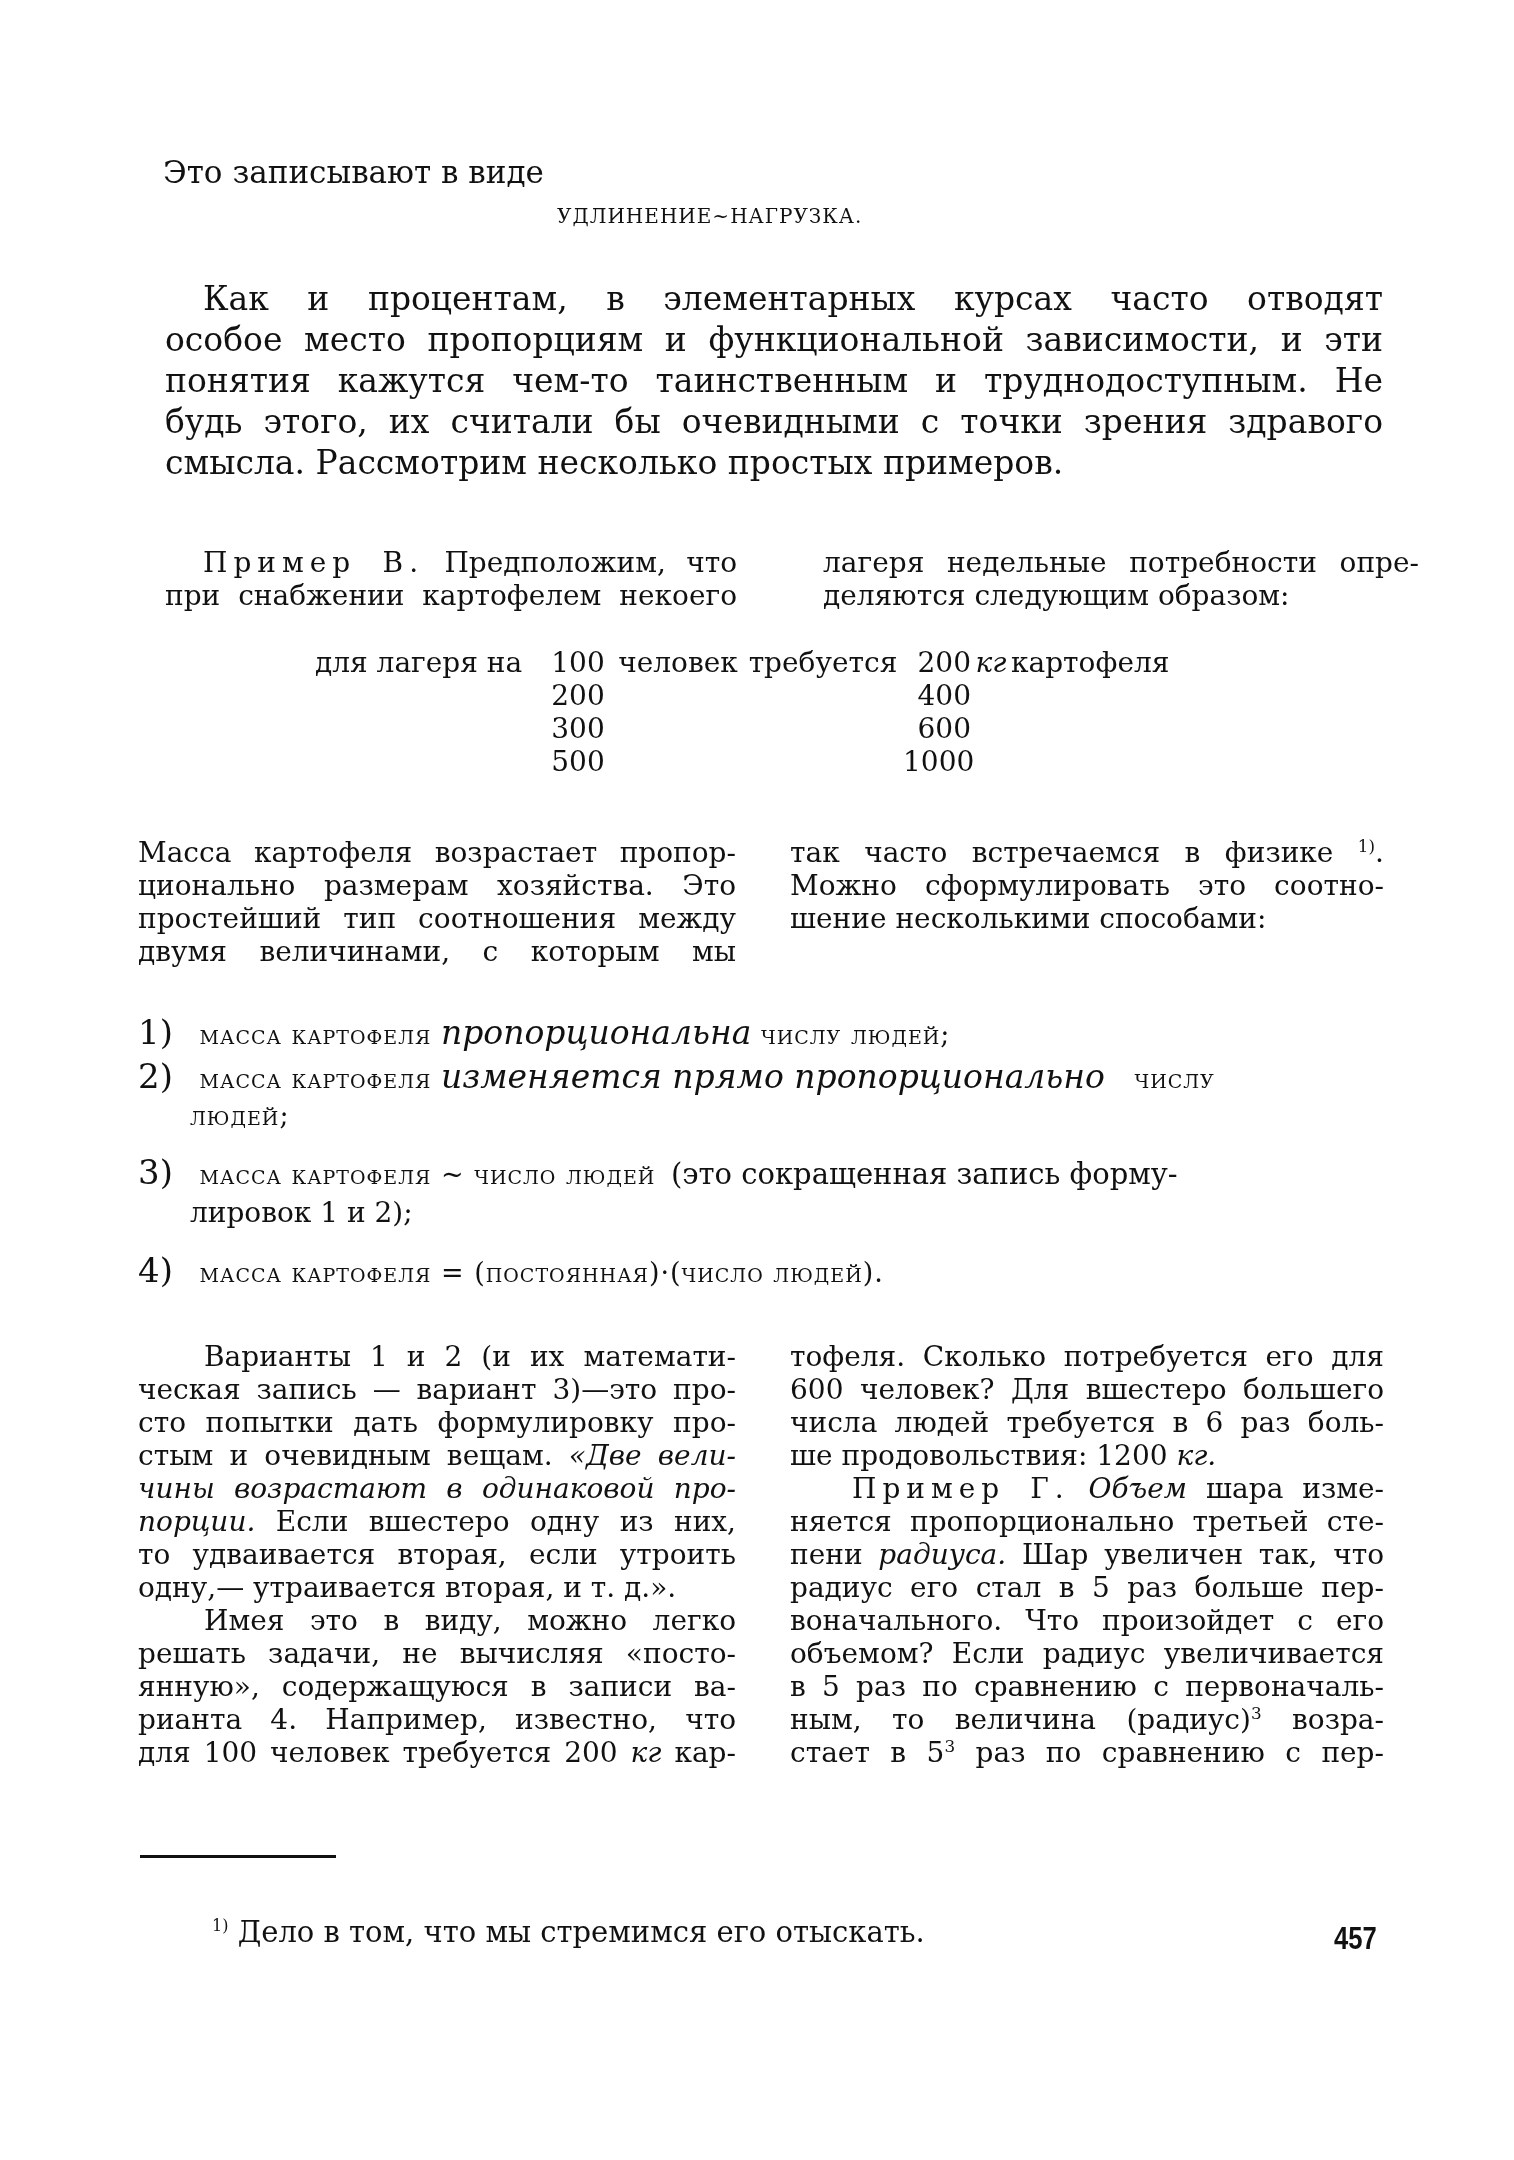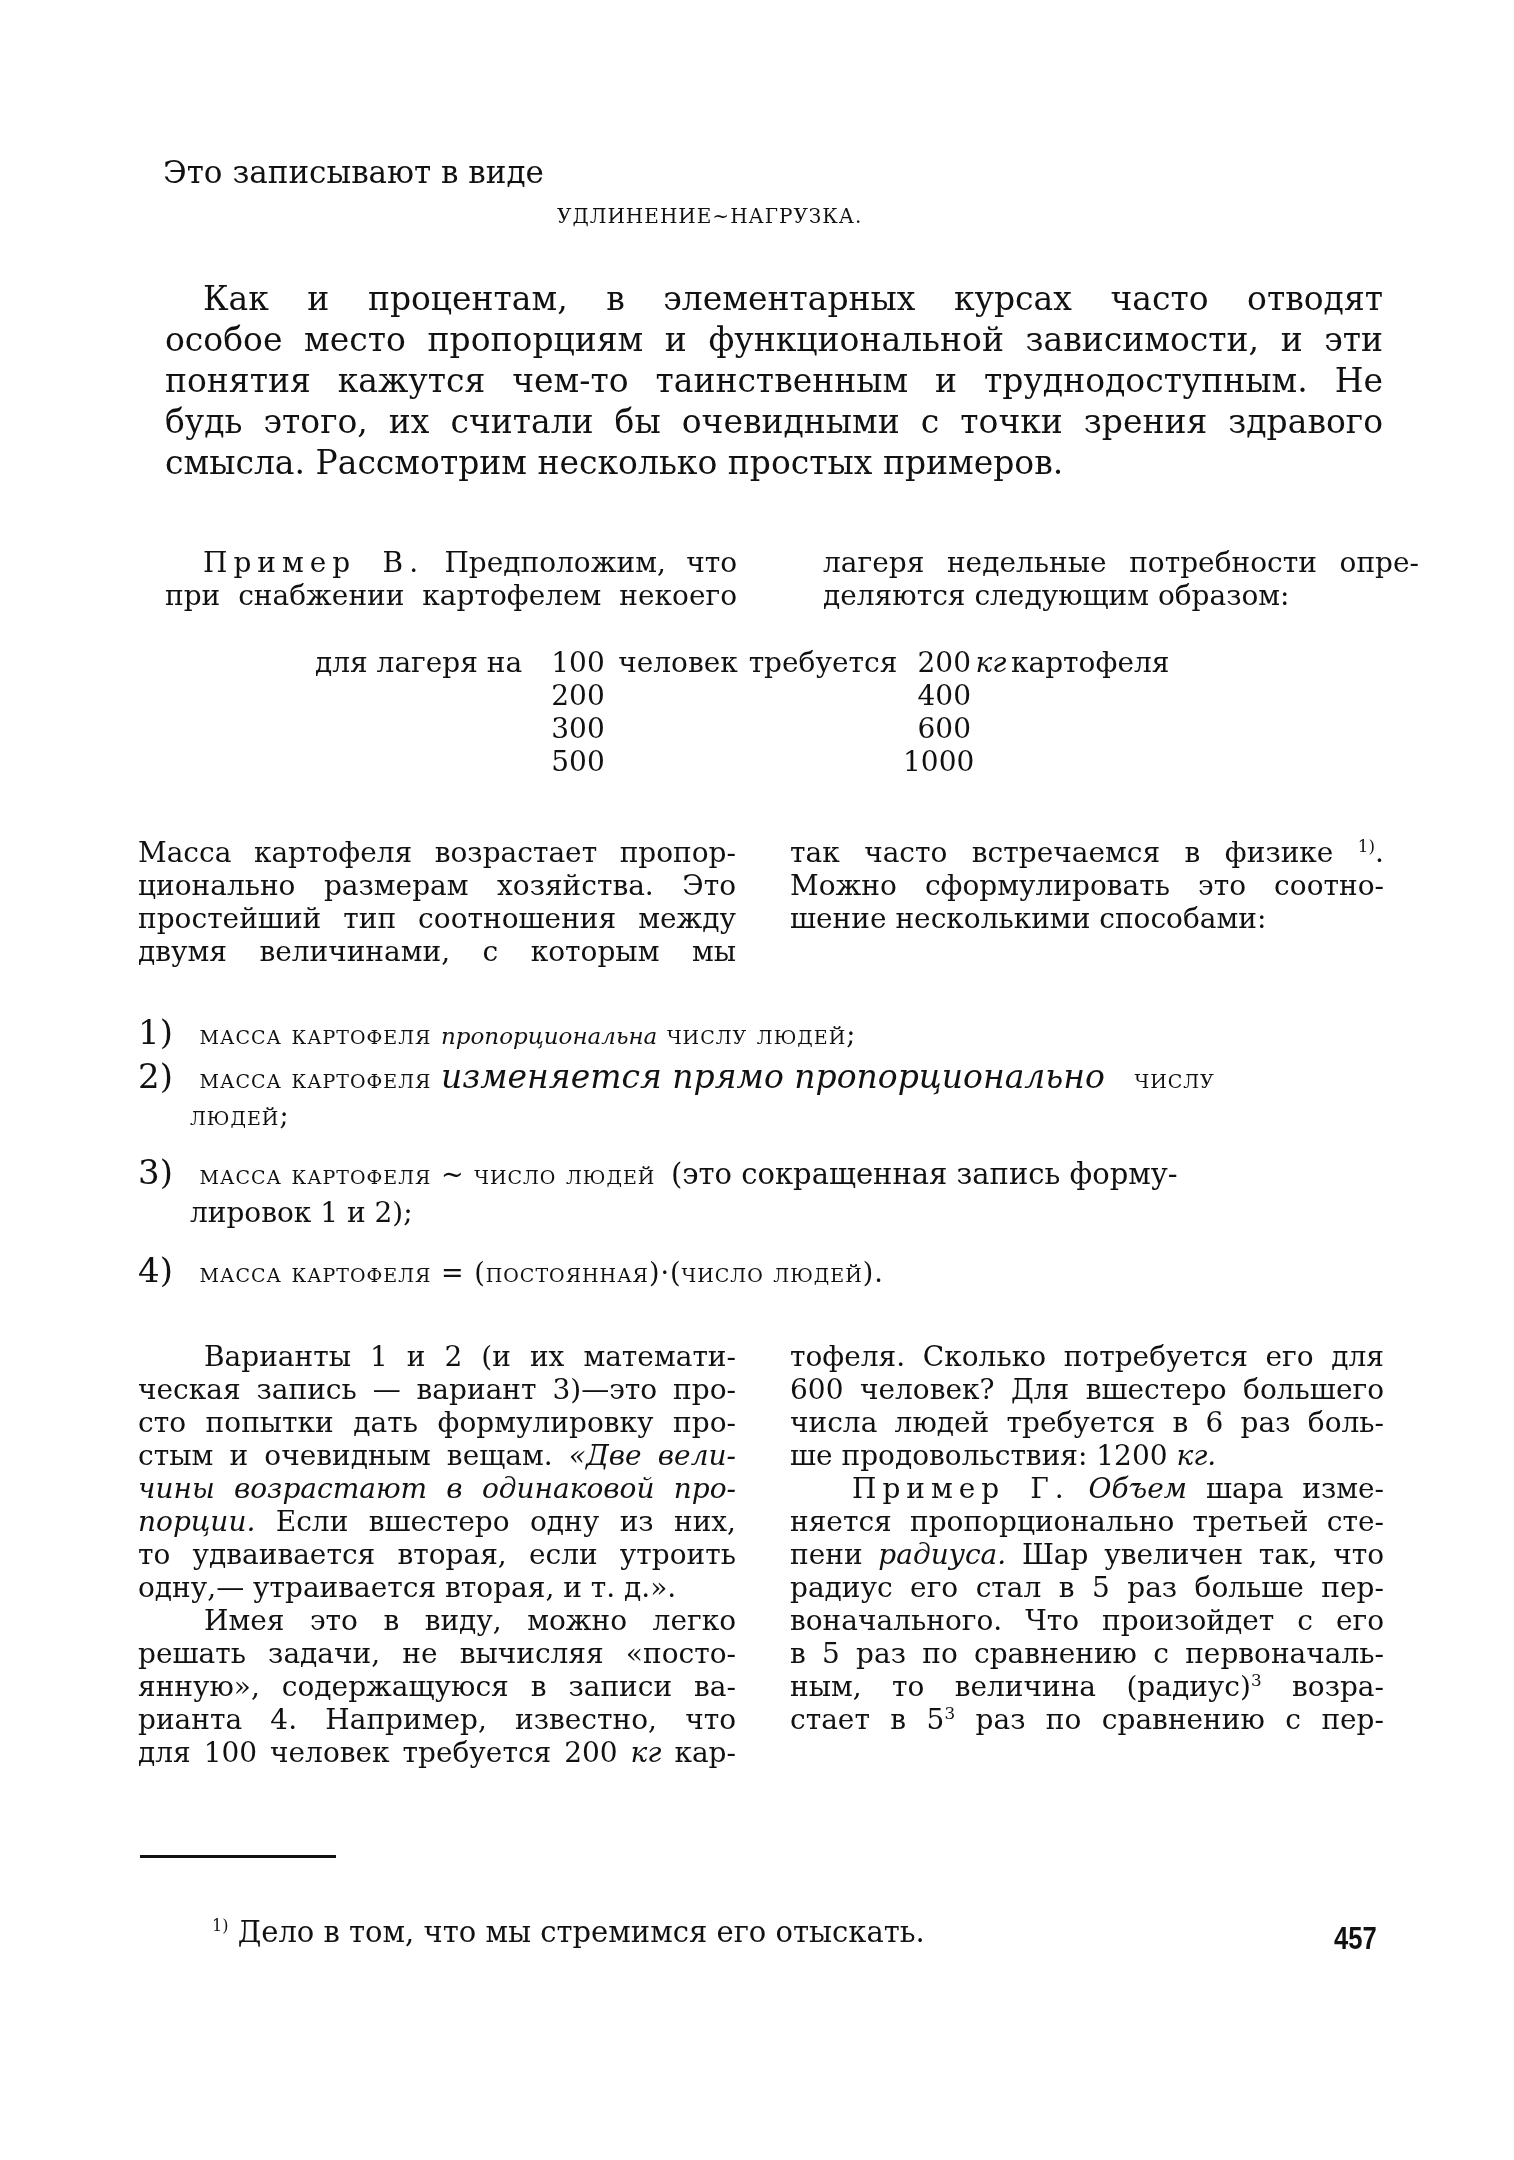--- a/index.html
+++ b/index.html
@@ -81,21 +81,21 @@
 <div class="abs col-text" style="left:790px;top:836px;width:594px;">
   <div class="just"><span>так часто встречаемся в физике</span> <sup>1)</sup>.</div>
   <div class="just">Можно сформулировать это соотно-</div>
   <div>шение несколькими способами:</div>
 </div>
 
 <div class="abs" style="left:138px;top:1012px;width:1246px;font-size:30px;">
   <div class="line" style="height:44px;">
     <span style="display:inline-block;width:52px;font-size:34px;">1)</span>
     <span class="sc">масса картофеля</span>
-    <span class="it" style="font-size:23px;">пропорциональна</span>
+    <span class="it" style="font-size:33px;">пропорциональна</span>
     <span class="sc">числу людей;</span>
   </div>
   <div class="line" style="height:44px;">
     <span style="display:inline-block;width:52px;font-size:34px;">2)</span>
     <span class="sc">масса картофеля</span>
     <span class="it" style="font-size:33px;">изменяется прямо пропорционально</span>
     <span class="sc" style="margin-left:20px;">числу</span>
   </div>
   <div class="line sc" style="height:52px;padding-left:52px;">людей;</div>
   <div class="line" style="height:44px;">
@@ -129,20 +129,21 @@
 <div class="abs col-text" style="left:790px;top:1340px;width:594px;">
   <div class="just">тофеля. Сколько потребуется его для</div>
   <div class="just">600 человек? Для вшестеро большего</div>
   <div class="just">числа людей требуется в 6 раз боль-</div>
   <div><span>ше продовольствия: 1200</span> <span class="it">кг.</span></div>
   <div class="just" style="padding-left:62px;"><span class="spaced">Пример Г.</span> <span class="it">Объем</span> <span>шара изме-</span></div>
   <div class="just">няется пропорционально третьей сте-</div>
   <div class="just"><span>пени</span> <span class="it">радиуса.</span> <span>Шар увеличен так, что</span></div>
   <div class="just">радиус его стал в 5 раз больше пер-</div>
   <div class="just">воначального. Что произойдет с его</div>
+  <div class="just">объемом? Если радиус увеличивается</div>
   <div class="just">в 5 раз по сравнению с первоначаль-</div>
   <div class="just"><span>ным, то величина (радиус)</span><sup>3</sup> <span>возра-</span></div>
   <div class="just"><span>стает в 5</span><sup>3</sup> <span>раз по сравнению с пер-</span></div>
 </div>
 
 <div class="abs" style="left:140px;top:1855px;width:196px;height:3px;background:#111;"></div>
 
 <div class="abs line" style="left:212px;top:1915px;font-size:29px;">
   <sup style="font-size:16px;">1)</sup>
   <span>Дело в том, что мы стремимся его отыскать.</span>

